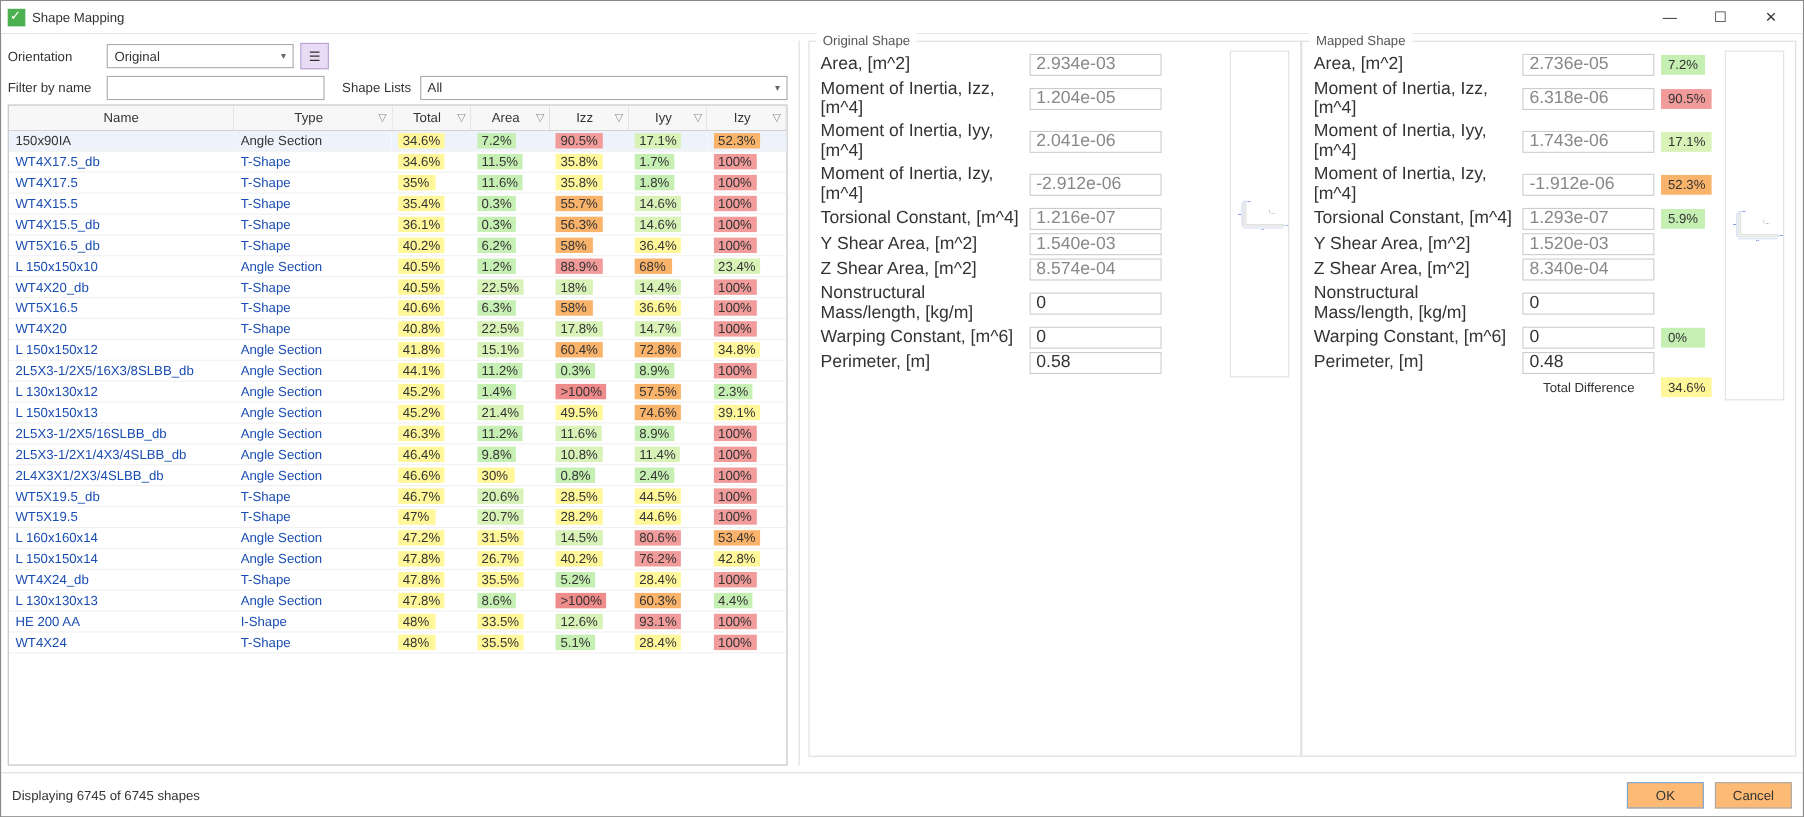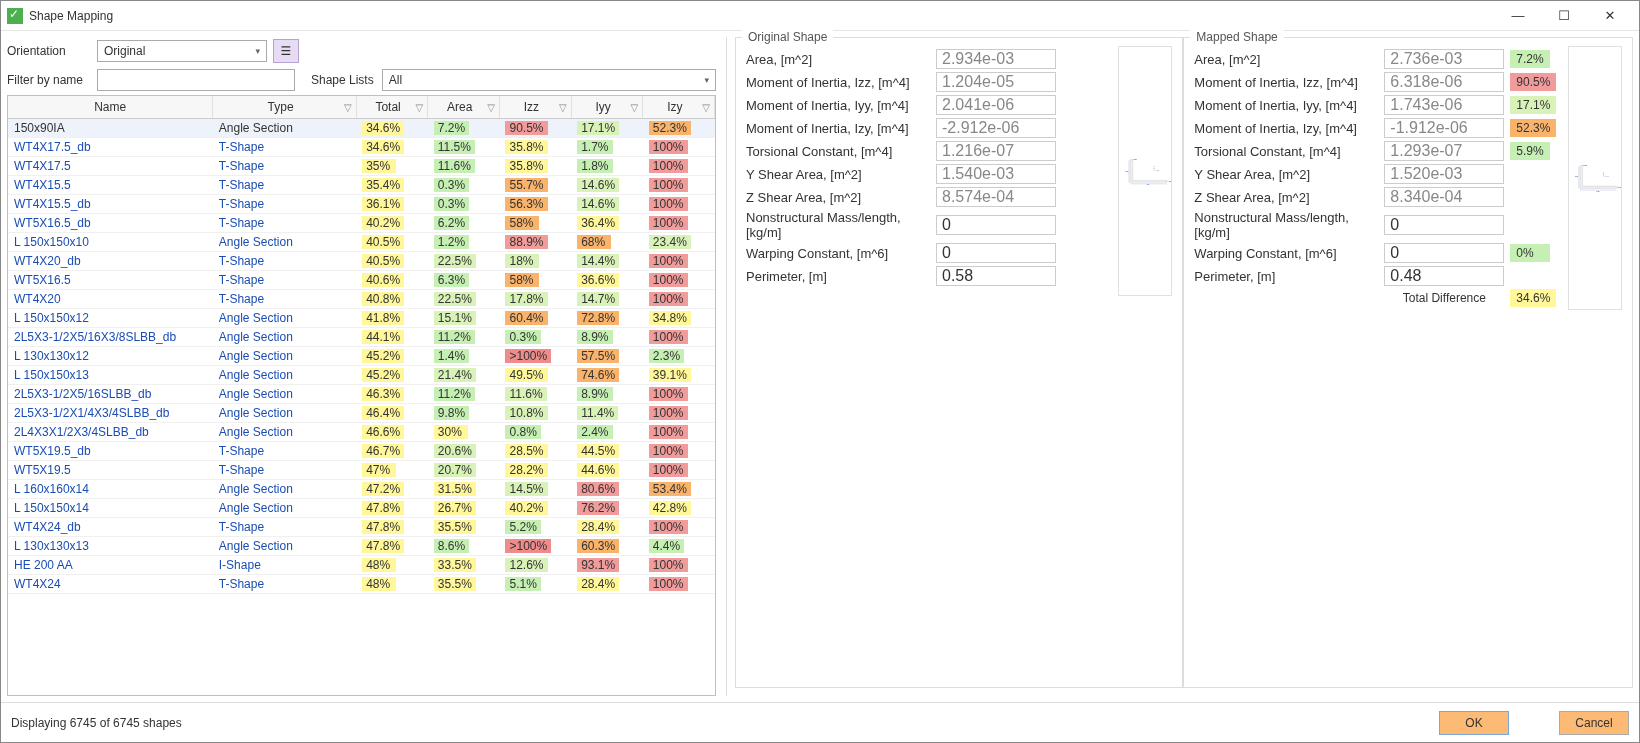--- a/index.html
+++ b/index.html
@@ -188,21 +188,21 @@
     flex:0 0 360px;
   }
   .prop-row {
     display:flex;
     align-items:center;
     margin:3px 0;
   }
   .prop-row .plabel {
     flex:0 0 190px;
     color:#333;
-    font-size:13px;
+    font-size:16px;
   }
   .prop-row .pval {
     width:120px;
     height:20px;
     border:1px solid #ccc;
     background:#fff;
     color:#888;
     padding:0 5px;
     line-height:18px;
     font-size:16px;
@@ -223,21 +223,20 @@
     margin-left:12px;
     min-height:250px;
   }
 
   .footer {
     height:40px;
     display:flex;
     align-items:center;
     border-top:1px solid #ddd;
     padding:2px 10px;
-    gap:40px;
   }
   .footer .spacer { flex:1; }
   .footer .btn {
     width:70px;
     height:24px;
     margin-left:10px;
     border:1px solid #aaa;
     background:#fdba74;
     display:flex;align-items:center;justify-content:center;
     cursor:pointer;
@@ -637,21 +636,21 @@
           </div>
         </div>
       </div>
 
       <div class="group">
         <span class="group-title">Mapped Shape</span>
         <div class="group-body">
           <div class="props" id="mapped-props">
           <div class="prop-row">
                 <div class="plabel">Area, [m^2]</div>
-                <div class="pval">2.736e-03</div>
+                <div class="pval">2.736e-05</div>
                 <div class="ppct c-green1">7.2%</div>
               </div>
               <div class="prop-row">
                 <div class="plabel">Moment of Inertia, Izz,  [m^4]</div>
                 <div class="pval">6.318e-06</div>
                 <div class="ppct c-red">90.5%</div>
               </div>
               <div class="prop-row">
                 <div class="plabel">Moment of Inertia, Iyy,  [m^4]</div>
                 <div class="pval">1.743e-06</div>

